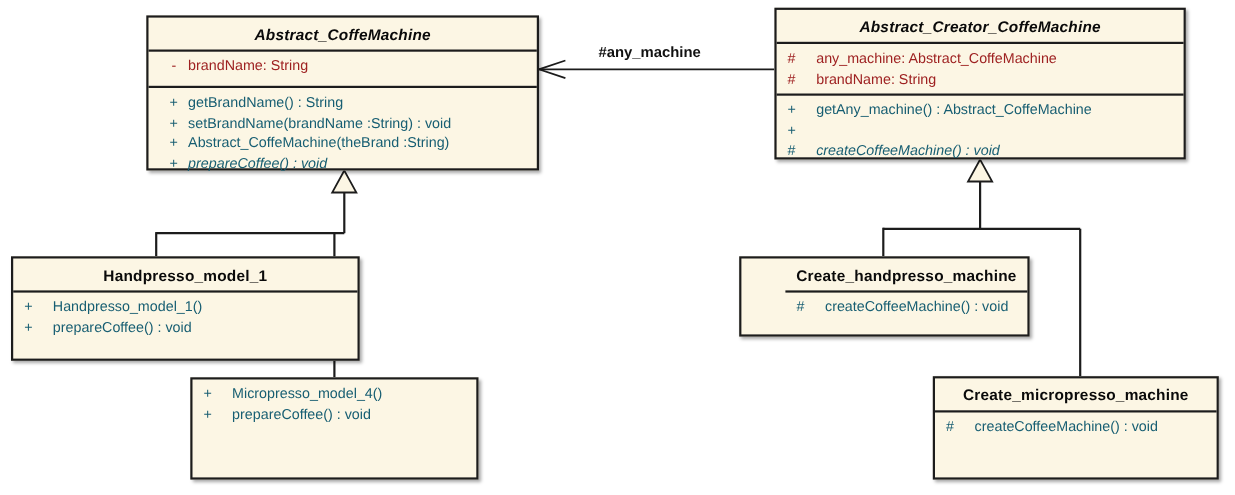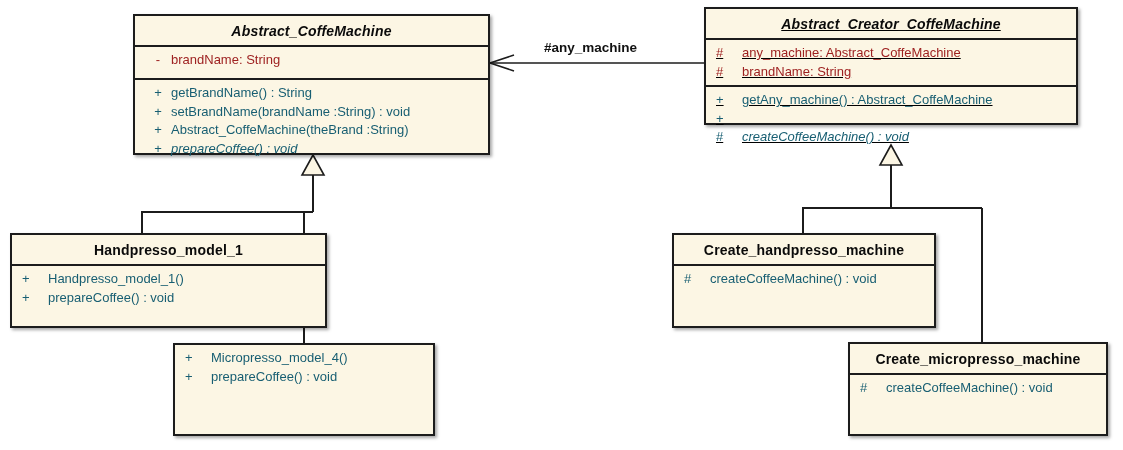--- a/index.html
+++ b/index.html
@@ -84,21 +84,21 @@
           <div class="member method">
             <span class="vis">+</span>
             <span class="txt">Abstract_CoffeMachine(theBrand :String)</span>
           </div>
           <div class="member method">
             <span class="vis">+</span>
             <span class="txt it">prepareCoffee() : void</span>
           </div>
         </div>
       </div>
-      <div class="uml-class" style="left: 704px; top: 7px; width: 374px; height: 118px; text-decoration: underline;">
+      <div class="uml-class" style="left: 704px; top: 7px; width: 374px; height: 138px;">
         <div class="uml-title abstract">Abstract_Creator_CoffeMachine</div>
         <div class="compartment attrs" style="height: 47px;">
           <div class="member attr">
             <span class="vis">#</span>
             <span class="txt">any_machine: Abstract_CoffeMachine</span>
           </div>
           <div class="member attr">
             <span class="vis">#</span>
             <span class="txt">brandName: String</span>
           </div>
@@ -135,21 +135,21 @@
           <div class="member method">
             <span class="vis">+</span>
             <span class="txt">Micropresso_model_4()</span>
           </div>
           <div class="member method">
             <span class="vis">+</span>
             <span class="txt">prepareCoffee() : void</span>
           </div>
         </div>
       </div>
-      <div class="uml-class" style="left: 672px; top: 233px; width: 264px; height: 95px;">
+      <div class="uml-class" style="left: 672px; top: 233px; width: 264px; height: 73px; padding-left: 40px;">
         <div class="uml-title">Create_handpresso_machine</div>
         <div class="compartment methods">
           <div class="member method">
             <span class="vis">#</span>
             <span class="txt">createCoffeeMachine() : void</span>
           </div>
         </div>
       </div>
       <div class="uml-class" style="left: 848px; top: 342px; width: 260px; height: 94px;">
         <div class="uml-title">Create_micropresso_machine</div>

